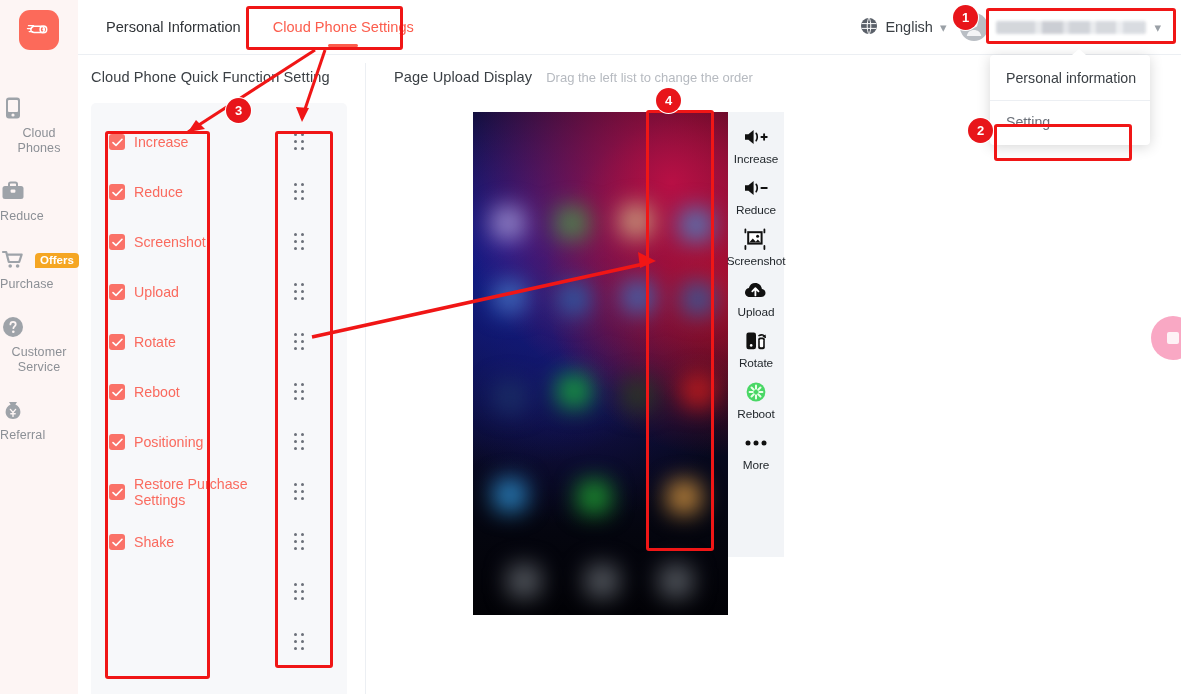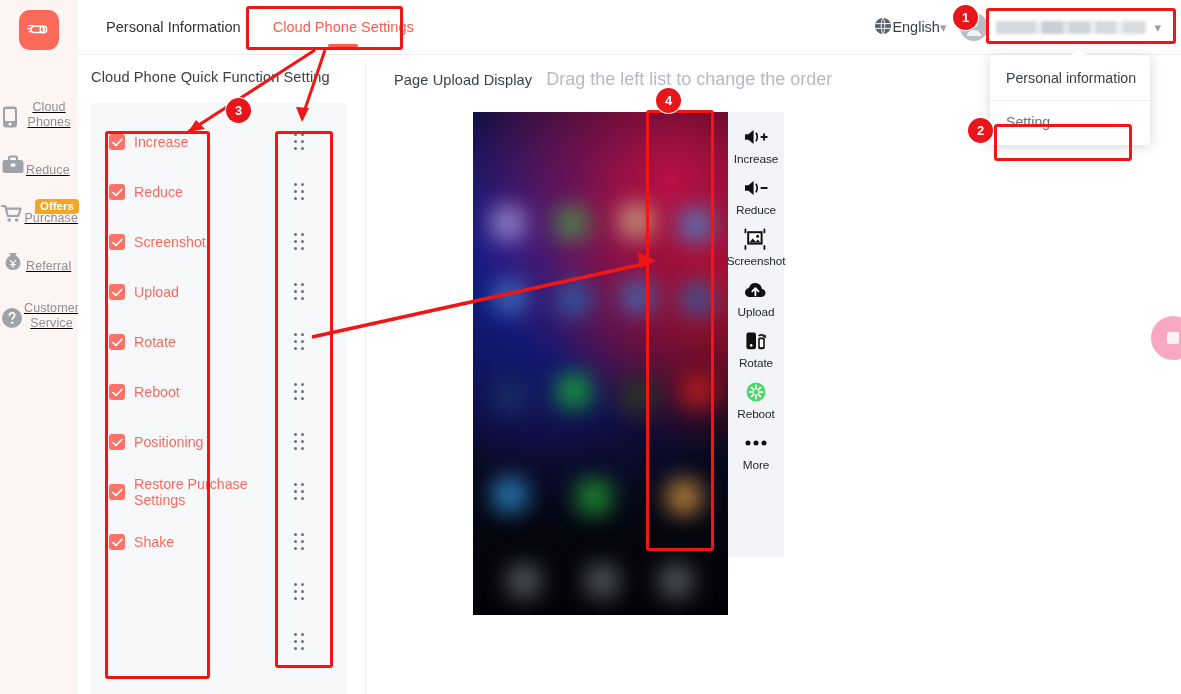--- a/index.html
+++ b/index.html
@@ -17,31 +17,30 @@
     background:#fdf5f4;
     display:flex; flex-direction:column; align-items:center;
   }
   .logo {
     width:40px; height:40px; margin-top:10px; border-radius:11px;
     background:#fc6a5a; display:flex; align-items:center; justify-content:center;
   }
   .side-items { margin-top:36px; width:100%; }
   .side-item {
     position:relative; width:100%; padding:9px 0 13px 0;
-    display:flex; flex-direction:row; align-items:flex-end;
+    display:flex; flex-direction:column; align-items:flex-start;
     cursor:pointer;
-    text-decoration:underline;
   }
   .side-icon { width:26px; height:26px; display:flex; align-items:center; justify-content:center; }
   .side-label {
     margin-top:5px; font-size:12.5px; color:#8c9096; text-align:center;
     line-height:15px; letter-spacing:.1px;
   }
   .offers-badge {
-    position:absolute; top:8px; left:50%; margin-left:-4px;
+    position:absolute; top:16px; left:50%; margin-left:-4px;
     background:#f5a623; color:#fff; font-size:11.5px; font-weight:bold;
     border-radius:4px 4px 4px 0; padding:1px 5px 2px 5px; z-index:3;
     white-space:nowrap;
   }
 
   
   .header {
     position:absolute; left:78px; top:0; width:1103px; height:55px;
     background:#fff; border-bottom:1px solid #eceff3;
     display:flex; align-items:center;
@@ -52,21 +51,21 @@
     padding:0 16px; font-size:14.6px; color:#303438; cursor:pointer;
   }
   .tab.active { color:#fc5d4d; }
   .tab.active:after {
     content:""; position:absolute; bottom:7px; left:50%; margin-left:-15px;
     width:30px; height:3px; border-radius:2px; background:#fc5d4d;
   }
   .header-right {
     margin-left:auto; display:flex; align-items:center; padding-right:16px; gap:14px;
   }
-  .lang { display:flex; align-items:center; font-size:14.5px; color:#3b4045; cursor:pointer; }
+  .lang { display:flex; align-items:center; gap:7px; font-size:14.5px; color:#3b4045; cursor:pointer; }
   .user-box { display:flex; align-items:center; gap:8px; cursor:pointer; padding-right:4px;}
   .avatar {
     width:28px; height:28px; border-radius:50%; background:#b9bec4;
     display:flex; align-items:center; justify-content:center;
   }
   .user-name-blur {
     width:150px; height:13px; border-radius:2px;
     background:linear-gradient(90deg,#d2d5da 0 26%,#e7e9ec 26% 31%,#c9ccd2 31% 45%,#e2e4e8 45% 49%,#cfd2d8 49% 63%,#e9ebee 63% 67%,#d4d7dc 67% 80%,#eceef1 80% 85%,#d8dbe0 85% 100%);
     filter: blur(1.6px); opacity:.95;
   }
@@ -100,21 +99,21 @@
   .cbx svg { display:block; }
   .opt-label { font-size:14.2px; color:#fa6a5e; line-height:16px; }
   .grip-row { height:50px; display:flex; align-items:center; justify-content:center; cursor:grab; }
   .grip { display:grid; grid-template-columns:4px 4px; grid-template-rows:4px 4px 4px; gap:3px; }
   .grip i { width:3px; height:3px; border-radius:50%; background:#6b7079; display:block; }
 
   .divider { position:absolute; left:287px; top:8px; width:1px; height:631px; background:#eceff3; }
 
   .right-panel { position:absolute; left:288px; top:0; right:0; height:639px; }
   .right-head { padding:14px 0 0 28px; display:flex; align-items:baseline; gap:14px; }
-  .hint { font-size:18px; color:#b6bac0; }
+  .hint { font-size:13px; color:#b6bac0; }
   .reset-btn {
     position:absolute; right:116px; top:14px;
     background:#fdeeec; color:#fc5d4d; font-size:13.5px;
     border-radius:4px; padding:7px 14px; cursor:pointer; white-space:nowrap;
   }
 
   
   .preview-wrap { position:absolute; left:107px; top:57px; }
   .phone {
     width:255px; height:503px; position:relative; overflow:hidden;
@@ -222,37 +221,37 @@
             <path d="M2 4h3.2l2.6 10h10.4l2.4-7.4H6.6" fill="none" stroke="#9ea3a9" stroke-width="2.2" stroke-linecap="round" stroke-linejoin="round"></path>
             <circle cx="9.2" cy="18" r="1.8" fill="#9ea3a9"></circle>
             <circle cx="16.6" cy="18" r="1.8" fill="#9ea3a9"></circle>
           </svg>
         </span>
         <span class="side-label">Purchase</span>
       </div>
 
       <div class="side-item">
         <span class="side-icon">
-          <svg width="22" height="24" viewBox="0 0 22 24">
-            <path d="M7 4h8l-1.6 2.6c3 1.4 5 4 5 7.4 0 4.2-3.2 7-7.4 7S3.6 18.2 3.6 14c0-3.4 2-6 5-7.4z" fill="#9ea3a9"></path>
-            <path d="M8.4 11.4l2.6 3 2.6-3M11 14.4v4M8.8 15.8h4.4" stroke="#fdf5f4" stroke-width="1.4" fill="none" stroke-linecap="round"></path>
-          </svg>
-        </span>
-        <span class="side-label">Referral</span>
-      </div>
-
-      <div class="side-item">
-        <span class="side-icon">
           <svg width="24" height="24" viewBox="0 0 24 24">
             <circle cx="12" cy="12" r="10" fill="#9ea3a9"></circle>
             <path d="M9.4 9.4c0-1.5 1.2-2.5 2.7-2.5s2.6 1 2.6 2.4c0 2-2.3 2.1-2.3 3.9" fill="none" stroke="#fdf5f4" stroke-width="1.8" stroke-linecap="round"></path>
             <circle cx="12.3" cy="16.8" r="1.3" fill="#fdf5f4"></circle>
           </svg>
         </span>
         <span class="side-label">Customer Service</span>
+      </div>
+
+      <div class="side-item">
+        <span class="side-icon">
+          <svg width="22" height="24" viewBox="0 0 22 24">
+            <path d="M7 4h8l-1.6 2.6c3 1.4 5 4 5 7.4 0 4.2-3.2 7-7.4 7S3.6 18.2 3.6 14c0-3.4 2-6 5-7.4z" fill="#9ea3a9"></path>
+            <path d="M8.4 11.4l2.6 3 2.6-3M11 14.4v4M8.8 15.8h4.4" stroke="#fdf5f4" stroke-width="1.4" fill="none" stroke-linecap="round"></path>
+          </svg>
+        </span>
+        <span class="side-label">Referral</span>
       </div>
     </div>
   </div>
 
   <div class="header">
     <div class="tabs">
       <div class="tab">Personal Information</div>
       <div class="tab active">Cloud Phone Settings</div>
     </div>
     <div class="header-right">

